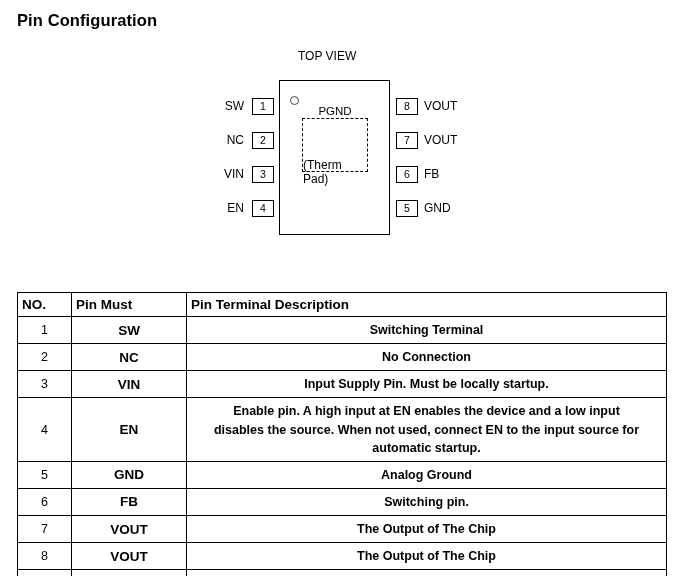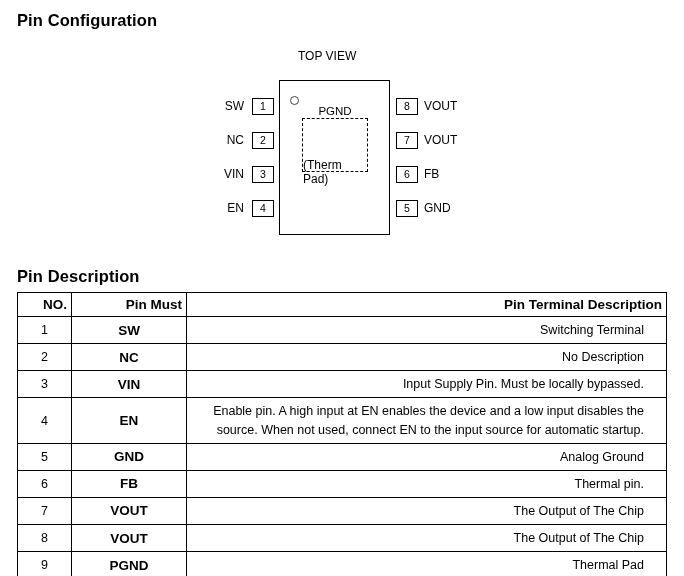--- a/index.html
+++ b/index.html
@@ -117,40 +117,41 @@
     border-collapse: collapse;
     font-size: 12.5px;
   }
   table.pin-table td, table.pin-table th {
     border: 1px solid #000;
     box-sizing: border-box;
   }
   table.pin-table thead th {
     font-size: 13.5px;
     font-weight: bold;
-    text-align: right;
+    text-align: left;
     height: 24px;
     padding: 2px 4px;
   }
   table.pin-table td.col-no {
     width: 54px;
     text-align: center;
     font-size: 12.5px;
   }
   table.pin-table td.col-name {
     width: 115px;
     text-align: center;
     font-weight: bold;
     font-size: 13.5px;
   }
   table.pin-table td.col-desc {
     padding: 4px 22px;
-    text-align: right;
+    text-align: center;
     font-size: 12.5px;
     line-height: 1.45;
+    font-weight: bold;
   }
   table.pin-table tbody tr { height: 25px; }
   table.pin-table th.th-no   { width: 54px; }
   table.pin-table th.th-name { width: 115px; }
 </style>
 </head>
 <body>
 
 <div class="page">
 
@@ -186,60 +187,59 @@
     <div class="pin-box" style="left:396px; top:92px;">7</div>
     <div class="pin-label right" style="left:424px; top:92px; width:60px;">VOUT</div>
 
     <div class="pin-box" style="left:396px; top:126px;">6</div>
     <div class="pin-label right" style="left:424px; top:126px; width:60px;">FB</div>
 
     <div class="pin-box" style="left:396px; top:160px;">5</div>
     <div class="pin-label right" style="left:424px; top:160px; width:60px;">GND</div>
   </div>
 
-  <div class="section-title" id="pin-desc-title">Pin Description</div>
 
   <table class="pin-table">
     <thead>
       <tr>
         <th class="th-no">NO.</th>
         <th class="th-name">Pin Must</th>
         <th class="th-desc">Pin Terminal Description</th>
       </tr>
     </thead>
     <tbody>
       <tr>
         <td class="col-no">1</td>
         <td class="col-name">SW</td>
         <td class="col-desc">Switching Terminal</td>
       </tr>
       <tr>
         <td class="col-no">2</td>
         <td class="col-name">NC</td>
-        <td class="col-desc">No Description</td>
+        <td class="col-desc">No Connection</td>
       </tr>
       <tr>
         <td class="col-no">3</td>
         <td class="col-name">VIN</td>
-        <td class="col-desc">Input Supply Pin. Must be locally bypassed.</td>
+        <td class="col-desc">Input Supply Pin. Must be locally startup.</td>
       </tr>
       <tr style="height:44px;">
         <td class="col-no">4</td>
         <td class="col-name">EN</td>
         <td class="col-desc">Enable pin. A high input at EN enables the device and a low input disables the source. When not used, connect EN to the input source for automatic startup.</td>
       </tr>
       <tr>
         <td class="col-no">5</td>
         <td class="col-name">GND</td>
         <td class="col-desc">Analog Ground</td>
       </tr>
       <tr>
         <td class="col-no">6</td>
         <td class="col-name">FB</td>
-        <td class="col-desc">Thermal pin.</td>
+        <td class="col-desc">Switching pin.</td>
       </tr>
       <tr>
         <td class="col-no">7</td>
         <td class="col-name">VOUT</td>
         <td class="col-desc">The Output of The Chip</td>
       </tr>
       <tr>
         <td class="col-no">8</td>
         <td class="col-name">VOUT</td>
         <td class="col-desc">The Output of The Chip</td>

